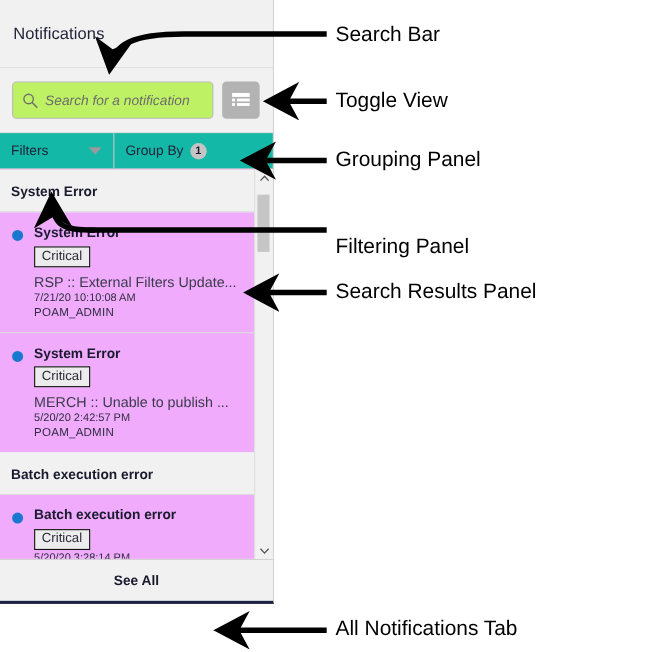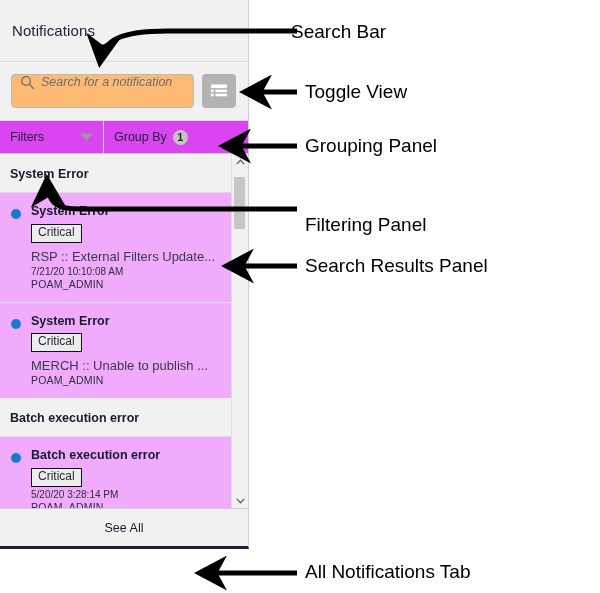--- a/index.html
+++ b/index.html
@@ -56,25 +56,25 @@
     border-bottom: 1px solid #dcdcdc;
     display: flex;
     align-items: center;
     padding: 0 11px;
     background: #f1f1f1;
   }
   #search-box {
     width: 183px;
     height: 34px;
     box-sizing: border-box;
-    background: #fdba74;
+    background: #bef264;
     border: 1px solid #b9b9b9;
     border-radius: 4px;
     display: flex;
-    align-items: flex-start;
+    align-items: center;
     padding: 0 8px;
   }
   #search-icon { flex: 0 0 auto; display: block; margin-right: 6px; }
   #search-input {
     border: 0;
     outline: 0;
     background: transparent;
     font-family: "Liberation Sans", sans-serif;
     font-style: italic;
     font-size: 12.5px;
@@ -98,21 +98,21 @@
     padding: 0;
   }
 
   
   #filter-bar {
     height: 33px;
     flex: 0 0 33px;
     box-sizing: border-box;
     border-bottom: 1px solid #c9c9c9;
     display: flex;
-    background: #d946ef;
+    background: #14b8a6;
   }
   #filters-tab {
     width: 104px;
     box-sizing: border-box;
     border-right: 1px solid #c9c9c9;
     display: flex;
     align-items: center;
     padding: 0 10px;
     cursor: pointer;
   }
@@ -255,21 +255,21 @@
     box-sizing: border-box;
     border-top: 1px solid #cfcfcf;
     display: flex;
     align-items: center;
     justify-content: center;
     background: #f1f1f1;
     cursor: pointer;
   }
   #see-all-label {
     font-size: 12.5px;
-    font-weight: normal;
+    font-weight: bold;
     color: #1a1a2e;
   }
 
   
   .annot-label {
     position: absolute;
     font-size: 19px;
     color: #000000;
     white-space: nowrap;
   }
@@ -333,20 +333,21 @@
             <div class="notif-time">7/21/20 10:10:08 AM</div>
             <div class="notif-user">POAM_ADMIN</div>
           </div>
         </div>
         <div class="notif-item last">
           <div class="unread-dot"></div>
           <div class="notif-body">
             <div class="notif-title">System Error</div>
             <div><span class="severity-badge">Critical</span></div>
             <div class="notif-message">MERCH :: Unable to publish ...</div>
+            <div class="notif-time">5/20/20 2:42:57 PM</div>
             <div class="notif-user">POAM_ADMIN</div>
           </div>
         </div>
         <div class="group-header">Batch execution error</div>
         <div class="notif-item last">
           <div class="unread-dot"></div>
           <div class="notif-body">
             <div class="notif-title">Batch execution error</div>
             <div><span class="severity-badge">Critical</span></div>
             <div class="notif-time">5/20/20 3:28:14 PM</div>
@@ -390,18 +391,18 @@
 
   <line x1="297" y1="146" x2="224" y2="146" stroke="#000000" stroke-width="5" marker-end="url(#ah)"></line>
 
   <path d="M 297,209 L 80,209 C 54,209 48,202 47,180" fill="none" stroke="#000000" stroke-width="5" stroke-linecap="butt" marker-end="url(#ah)"></path>
 
   <line x1="297" y1="266" x2="227" y2="266" stroke="#000000" stroke-width="5" marker-end="url(#ah)"></line>
 
   <line x1="297" y1="573" x2="200" y2="573" stroke="#000000" stroke-width="5" marker-end="url(#ah)"></line>
 </svg>
 
-<div class="annot-label" style="left:291px; top:21px;">Search Bar</div>
+<div class="annot-label" style="left:305px; top:21px;">Search Bar</div>
 <div class="annot-label" style="left:305px; top:81px;">Toggle View</div>
 <div class="annot-label" style="left:305px; top:135px;">Grouping Panel</div>
 <div class="annot-label" style="left:305px; top:198px;margin-top:16px;">Filtering Panel</div>
 <div class="annot-label" style="left:305px; top:255px;">Search Results Panel</div>
 <div class="annot-label" style="left:305px; top:561px;">All Notifications Tab</div>
 
 </body></html>

